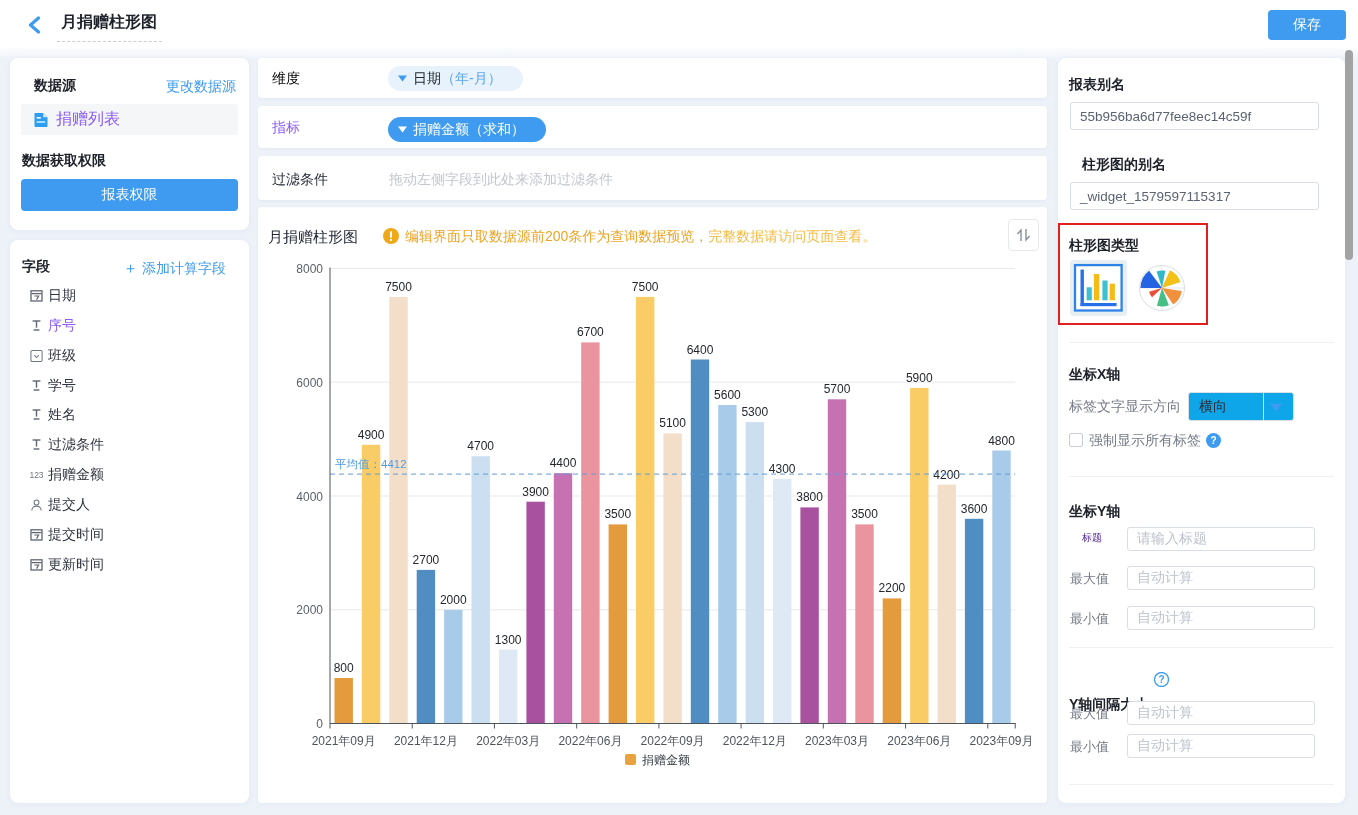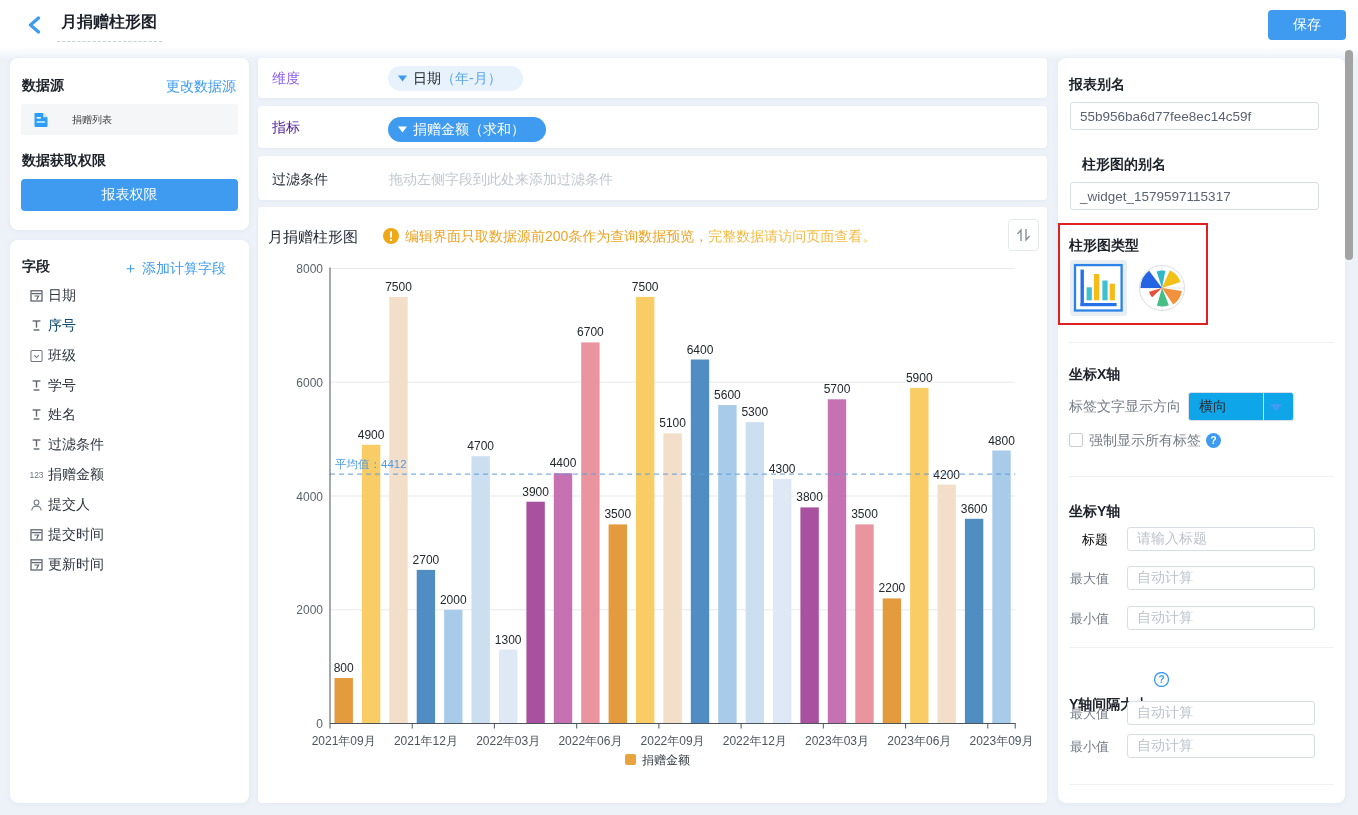--- a/index.html
+++ b/index.html
@@ -20,30 +20,30 @@
     <span style="font-size:16px;font-weight:bold;color:#1D2129;">月捐赠柱形图</span>
   </div>
   <div class="abs" style="left:1268px;top:10px;width:78px;height:30px;background:#3E9BF0;border-radius:4px;display:flex;align-items:center;justify-content:center;">
       <span style="color:#fff;font-size:14px;">保存</span>
     </div>
 </div>
 
 <div class="abs" style="left:0;top:48px;width:1358px;height:12px;background:linear-gradient(#FCFDFF,#EDF2F9);"></div>
 
 <div class="panel" style="left:10px;top:58px;width:239px;height:172px;">
-  <span class="bold abs" style="left:12px;top:19px;">数据源</span>
+  <span class="bold abs" style="left:24px;top:19px;">数据源</span>
   <span class="abs blue" style="right:13px;top:20px;font-size:14px;">更改数据源</span>
   <div class="abs" style="left:11px;top:46px;width:217px;height:31px;background:#F4F6F8;border-radius:3px;display:flex;align-items:center;">
     <svg style="margin-left:12px;" width="16" height="16" viewBox="0 0 16 16">
         <path d="M2 1 L10.2 1 L14.5 5.3 L14.5 14 Q14.5 15 13.5 15 L2.5 15 Q1.5 15 1.5 14 L1.5 1.5 Q1.5 1 2 1 Z" fill="#2D9CF4"></path>
         <path d="M10.2 1 L14.5 5.3 L10.2 5.3 Z" fill="#D6EBFC"></path>
         <rect x="3.6" y="5" width="4.2" height="1.6" fill="#fff"></rect>
         <rect x="3.6" y="9.2" width="8.6" height="1.6" fill="#BFF0F8"></rect>
       </svg>
-    <span style="font-size:10px;color:#404040;margin-left:23px;">捐赠列表</span>
+    <span style="font-size:16px;color:#8b5cf6;margin-left:7px;">捐赠列表</span>
   </div>
   <span class="bold abs" style="left:12px;top:94px;">数据获取权限</span>
   <div class="abs" style="left:11px;top:121px;width:217px;height:32px;background:#3E9BF0;border-radius:4px;display:flex;align-items:center;justify-content:center;">
       <span style="color:#fff;font-size:14px;">报表权限</span>
     </div>
 </div>
 
 <div class="panel" style="left:10px;top:240px;width:239px;height:563px;">
   <span class="bold abs" style="left:12px;top:18px;">字段</span>
   <span class="abs blue" style="right:23px;top:19px;font-size:14px;"><span style="font-size:15px;">＋</span> 添加计算字段</span>
@@ -59,21 +59,21 @@
     <span style="font-size:14px;color:#303540;margin-left:5px;">日期</span>
   </div>
 <div style="position:absolute;left:30px;top:318px;height:15px;display:flex;align-items:center;">
     <span style="display:inline-flex;width:13px;justify-content:center;">
       <svg width="13" height="13" viewBox="0 0 13 13">
         <line x1="2.6" y1="2" x2="10.4" y2="2" stroke="#5F6570" stroke-width="1.4"></line>
         <line x1="6.5" y1="2" x2="6.5" y2="8.6" stroke="#5F6570" stroke-width="1.4"></line>
         <line x1="3.6" y1="11" x2="9.4" y2="11" stroke="#5F6570" stroke-width="1.4"></line>
       </svg>
     </span>
-    <span style="font-size:14px;color:#0c4a6e;margin-left:5px;">序号</span>
+    <span style="font-size:14px;color:#8b5cf6;margin-left:5px;">序号</span>
   </div>
 <div style="position:absolute;left:30px;top:348px;height:15px;display:flex;align-items:center;">
     <span style="display:inline-flex;width:13px;justify-content:center;">
       <svg width="14" height="14" viewBox="0 0 14 14">
         <rect x="1" y="1" width="12" height="12" rx="1.4" fill="none" stroke="#6E7582" stroke-width="1.1"></rect>
         <path d="M4.6 6 L7 8.6 L9.4 6" fill="none" stroke="#6E7582" stroke-width="1.1"></path>
       </svg>
     </span>
     <span style="font-size:14px;color:#303540;margin-left:5px;">班级</span>
   </div>
@@ -137,31 +137,31 @@
       <svg width="13" height="13" viewBox="0 0 13 13">
         <rect x="1" y="1.8" width="11" height="10.2" fill="none" stroke="#5F6570" stroke-width="1.3"></rect>
         <line x1="1.6" y1="4.6" x2="11.4" y2="4.6" stroke="#5F6570" stroke-width="1.3"></line>
         <path d="M4.4 7 L8.6 7 L6.6 10.6" fill="none" stroke="#5F6570" stroke-width="1.2"></path>
       </svg>
     </span>
     <span style="font-size:14px;color:#303540;margin-left:5px;">更新时间</span>
   </div>
 
 <div class="card" style="left:258px;top:58px;width:789px;height:40px;">
-  <span class="abs" style="left:14px;top:12px;font-size:14px;color:#8b5cf6;">维度</span>
+  <span class="abs" style="left:14px;top:12px;font-size:14px;color:#000000;">维度</span>
   <div class="abs" style="left:130px;top:8px;width:135px;height:25px;padding-left:10px;background:#E7F2FC;border-radius:13px;display:flex;align-items:center;">
     <svg width="9" height="7" viewBox="0 0 9 7">
         <path d="M0 0.5 L9 0.5 L4.5 6.5 Z" fill="#3E9BF0"></path>
       </svg>
     <span style="font-size:14px;color:#24292F;margin-left:6px;">日期<span style="color:#5AA5EC;">（年-月）</span></span>
   </div>
 </div>
 
 <div class="card" style="left:258px;top:106px;width:789px;height:42px;">
-  <span class="abs" style="left:14px;top:13px;font-size:14px;color:#4c1d95;">指标</span>
+  <span class="abs" style="left:14px;top:13px;font-size:14px;color:#8b5cf6;">指标</span>
   <div class="abs" style="left:130px;top:11px;width:158px;height:25px;padding-left:10px;background:#3E9BF0;border-radius:13px;display:flex;align-items:center;">
     <svg width="9" height="7" viewBox="0 0 9 7">
         <path d="M0 0.5 L9 0.5 L4.5 6.5 Z" fill="#fff"></path>
       </svg>
     <span style="font-size:14px;color:#fff;margin-left:6px;">捐赠金额（求和）</span>
   </div>
 </div>
 
 <div class="card" style="left:258px;top:156px;width:789px;height:44px;">
   <span class="abs" style="left:14px;top:15px;font-size:14px;color:#1F2633;">过滤条件</span>
@@ -315,21 +315,21 @@
   </div>
   <span class="abs" style="left:11px;top:375px;width:14px;height:14px;border:1px solid #C8CCD4;border-radius:2px;background:#fff;"></span>
   <span class="abs grey-label" style="left:31px;top:374px;">强制显示所有标签</span>
   <svg class="abs" style="left:148px;top:375px;" width="15" height="15" viewBox="0 0 15 15">
       <circle cx="7.5" cy="7.5" r="7.5" fill="#3E9BF0"></circle>
       <text x="7.5" y="11" font-size="10" fill="#fff" text-anchor="middle" font-weight="bold">?</text>
     </svg>
   <div class="abs" style="left:11px;top:418px;width:265px;border-top:1px solid #EFF0F2;"></div>
 
   <span class="bold abs" style="left:11px;top:445px;">坐标Y轴</span>
-  <span class="abs" style="left:24px;top:473px;font-size:13px;color:#000000;">标题</span>
+  <span class="abs" style="left:24px;top:473px;font-size:10px;color:#4c1d95;">标题</span>
   <div style="position:absolute;left:69px;top:469px;width:188px;height:24px;border:1px solid #D9DDE4;border-radius:3px;background:#fff;box-sizing:border-box;display:flex;align-items:center;">
       <span style="font-size:14px;color:#BCC2CC;margin-left:9px;white-space:nowrap;">请输入标题</span>
     </div>
   <span class="abs" style="left:12px;top:512px;font-size:13px;color:#747B87;">最大值</span>
   <div style="position:absolute;left:69px;top:508px;width:188px;height:24px;border:1px solid #D9DDE4;border-radius:3px;background:#fff;box-sizing:border-box;display:flex;align-items:center;">
       <span style="font-size:14px;color:#BCC2CC;margin-left:9px;white-space:nowrap;">自动计算</span>
     </div>
   <span class="abs" style="left:12px;top:552px;font-size:13px;color:#747B87;">最小值</span>
   <div style="position:absolute;left:69px;top:548px;width:188px;height:24px;border:1px solid #D9DDE4;border-radius:3px;background:#fff;box-sizing:border-box;display:flex;align-items:center;">
       <span style="font-size:14px;color:#BCC2CC;margin-left:9px;white-space:nowrap;">自动计算</span>

